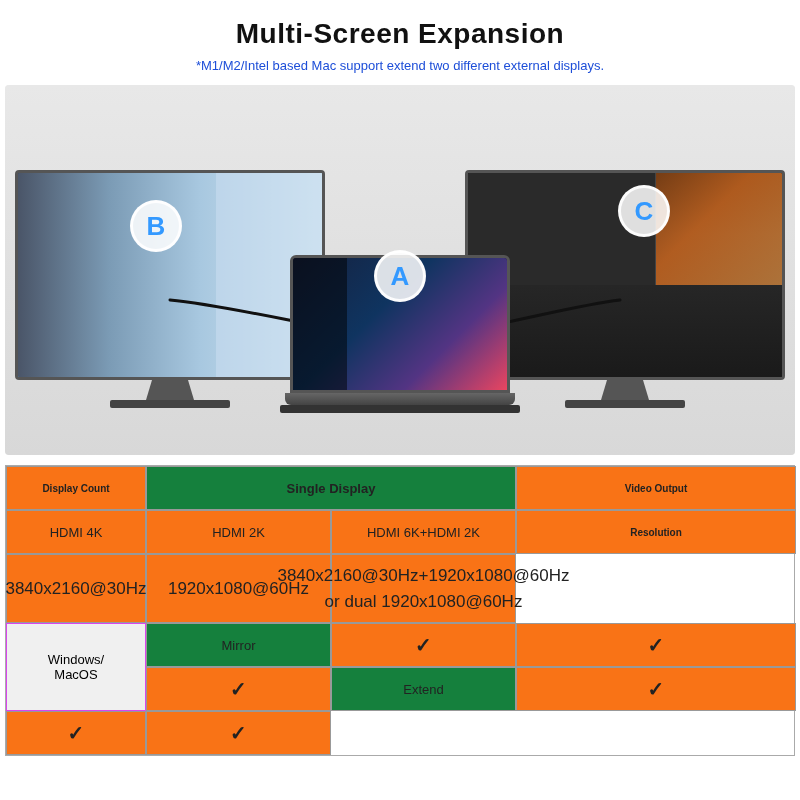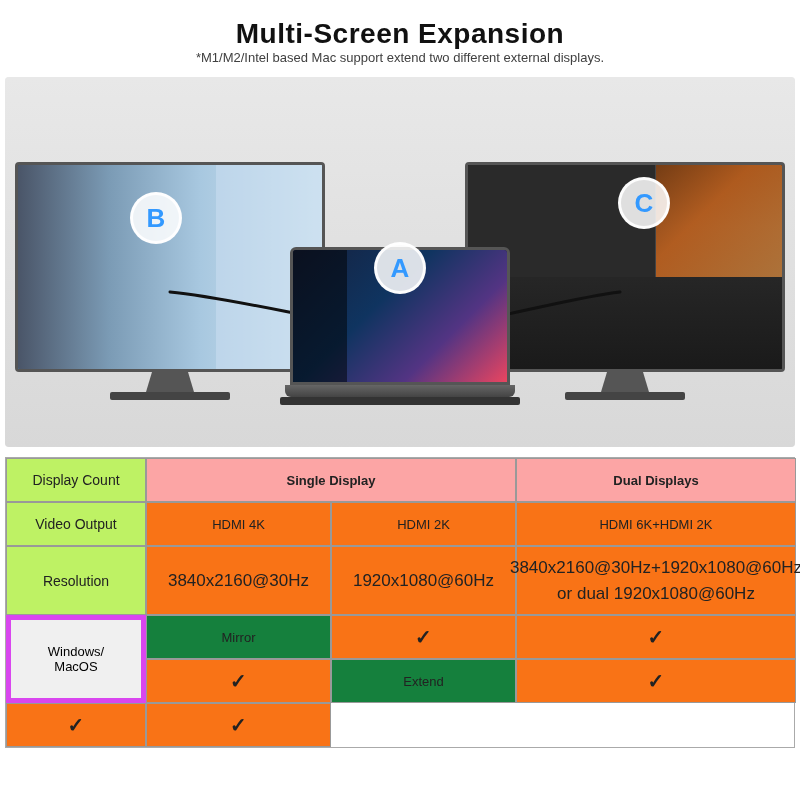--- a/index.html
+++ b/index.html
@@ -24,22 +24,22 @@
       text-align: center;
     }
     .main-title {
       font-size: 28px;
       font-weight: 900;
       color: #111;
       letter-spacing: 0.5px;
     }
     .subtitle {
       font-size: 13px;
-      color: #404040;
-      margin-top: 0;
+      color: #1d4ed8;
+      margin-top: 8px;
     }
 
     
     .image-area {
       width: 790px;
       height: 370px;
       margin: 8px auto 0;
       position: relative;
       background: #f0f0f0;
       border-radius: 4px;
@@ -286,45 +286,45 @@
       text-align: center;
       font-size: 13px;
       color: #222;
       display: flex;
       align-items: center;
       justify-content: center;
       background: #f97316;
       min-height: 44px;
     }
     .cell.header-cell {
-      background: #fca5a5;
+      background: #15803d;
       font-weight: 600;
       font-size: 13px;
     }
     .cell.label-cell {
-      background: #bef264;
-      font-weight: 400;
-      font-size: 14px;
+      background: #f97316;
+      font-weight: 700;
+      font-size: 10px;
     }
     .cell.span2 {
       grid-column: span 2;
     }
     .cell.check {
       font-size: 20px;
       color: #222;
       font-weight: 900;
     }
     
     .windows-macos-label {
       grid-column: 1;
       grid-row: span 2;
       background: #f0f0f0;
       font-weight: 500;
       font-size: 13px;
-      border: 5px solid #d946ef;
+      border: 1px solid #d946ef;
       display: flex;
       align-items: center;
       justify-content: center;
       text-align: center;
     }
     .sub-label {
       background: #15803d;
       font-size: 13px;
     }
     .resolution-cell {
@@ -391,21 +391,20 @@
       </div>
 
     </div>
   </div>
 
   <div class="table-section">
     <div class="table-grid">
 
       <div class="cell label-cell">Display Count</div>
       <div class="cell span2 header-cell">Single Display</div>
-      <div class="cell header-cell">Dual Displays</div>
 
       <div class="cell label-cell">Video Output</div>
       <div class="cell">HDMI 4K</div>
       <div class="cell">HDMI 2K</div>
       <div class="cell">HDMI 6K+HDMI 2K</div>
 
       <div class="cell label-cell">Resolution</div>
       <div class="cell resolution-cell">3840x2160@30Hz</div>
       <div class="cell resolution-cell">1920x1080@60Hz</div>
       <div class="cell resolution-cell" style="white-space:pre-line;font-size:17px;line-height:1.5;">3840x2160@30Hz+1920x1080@60Hz

